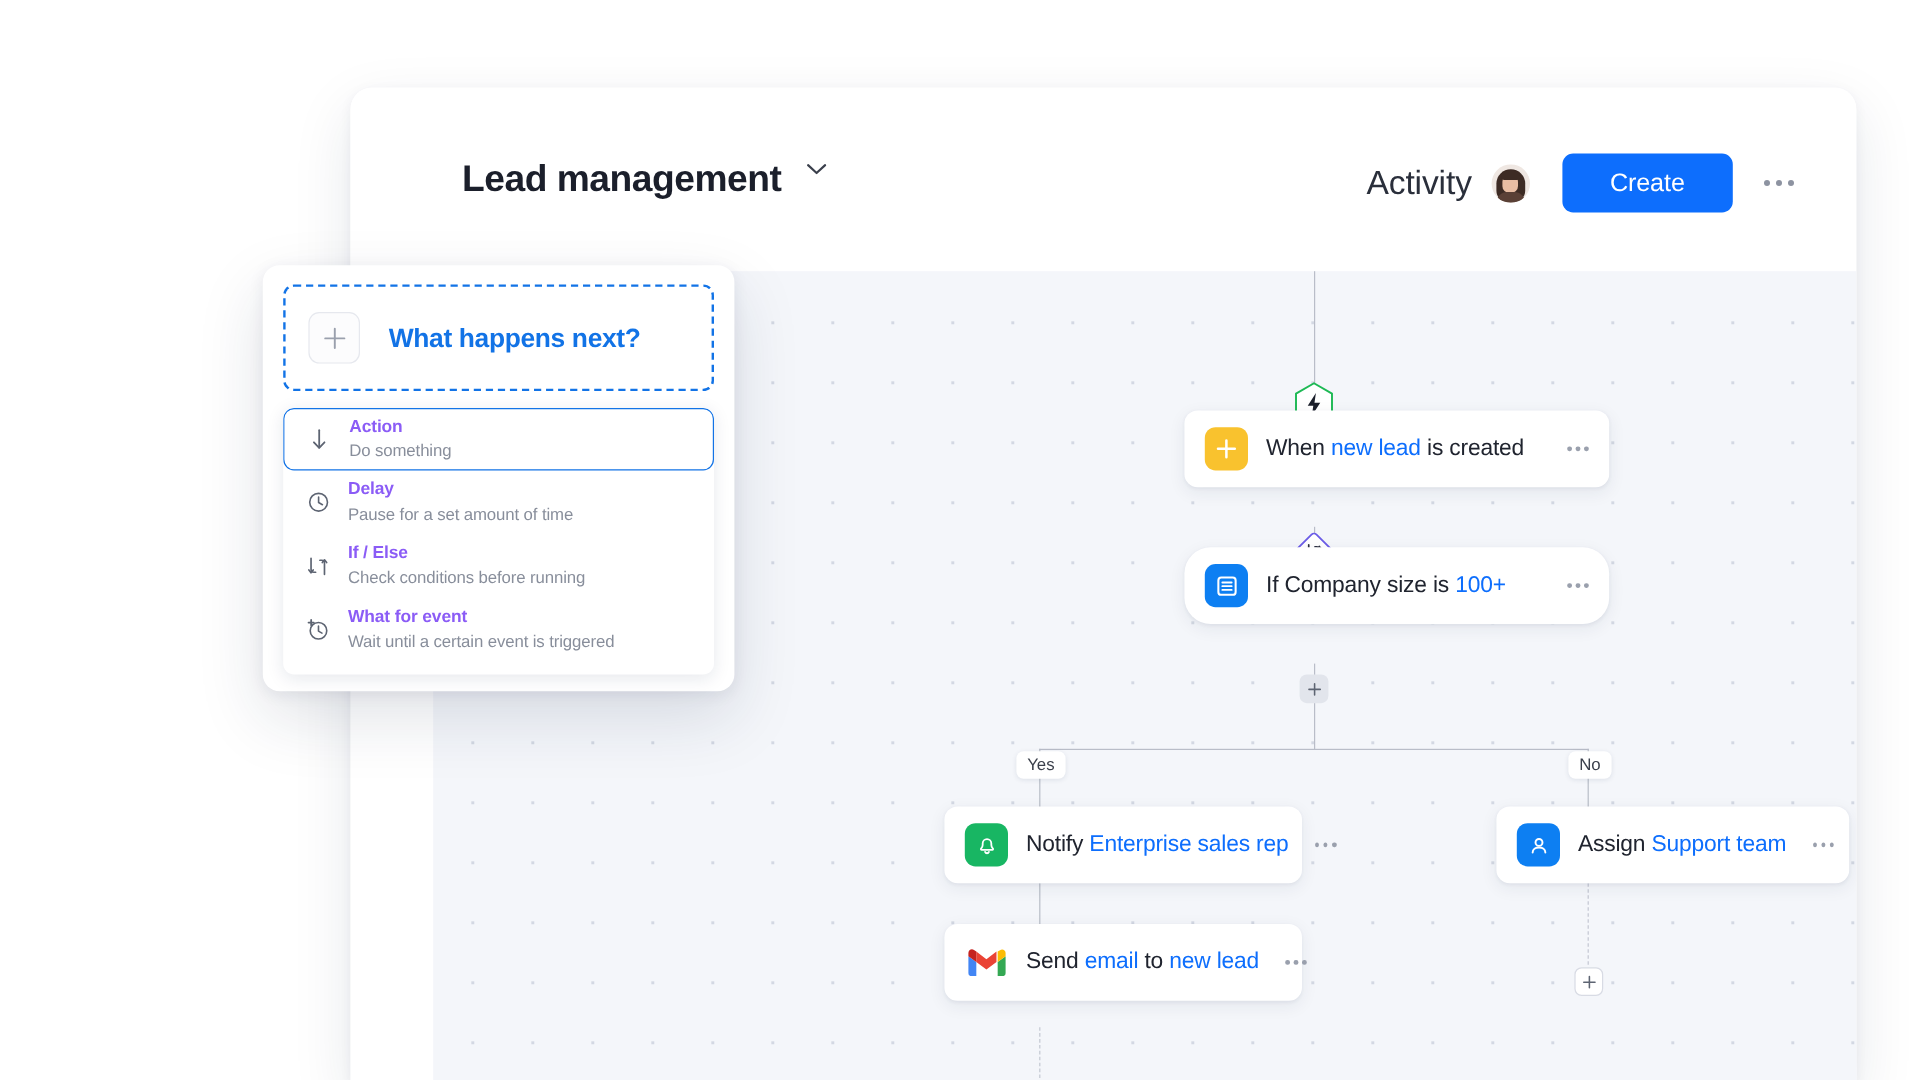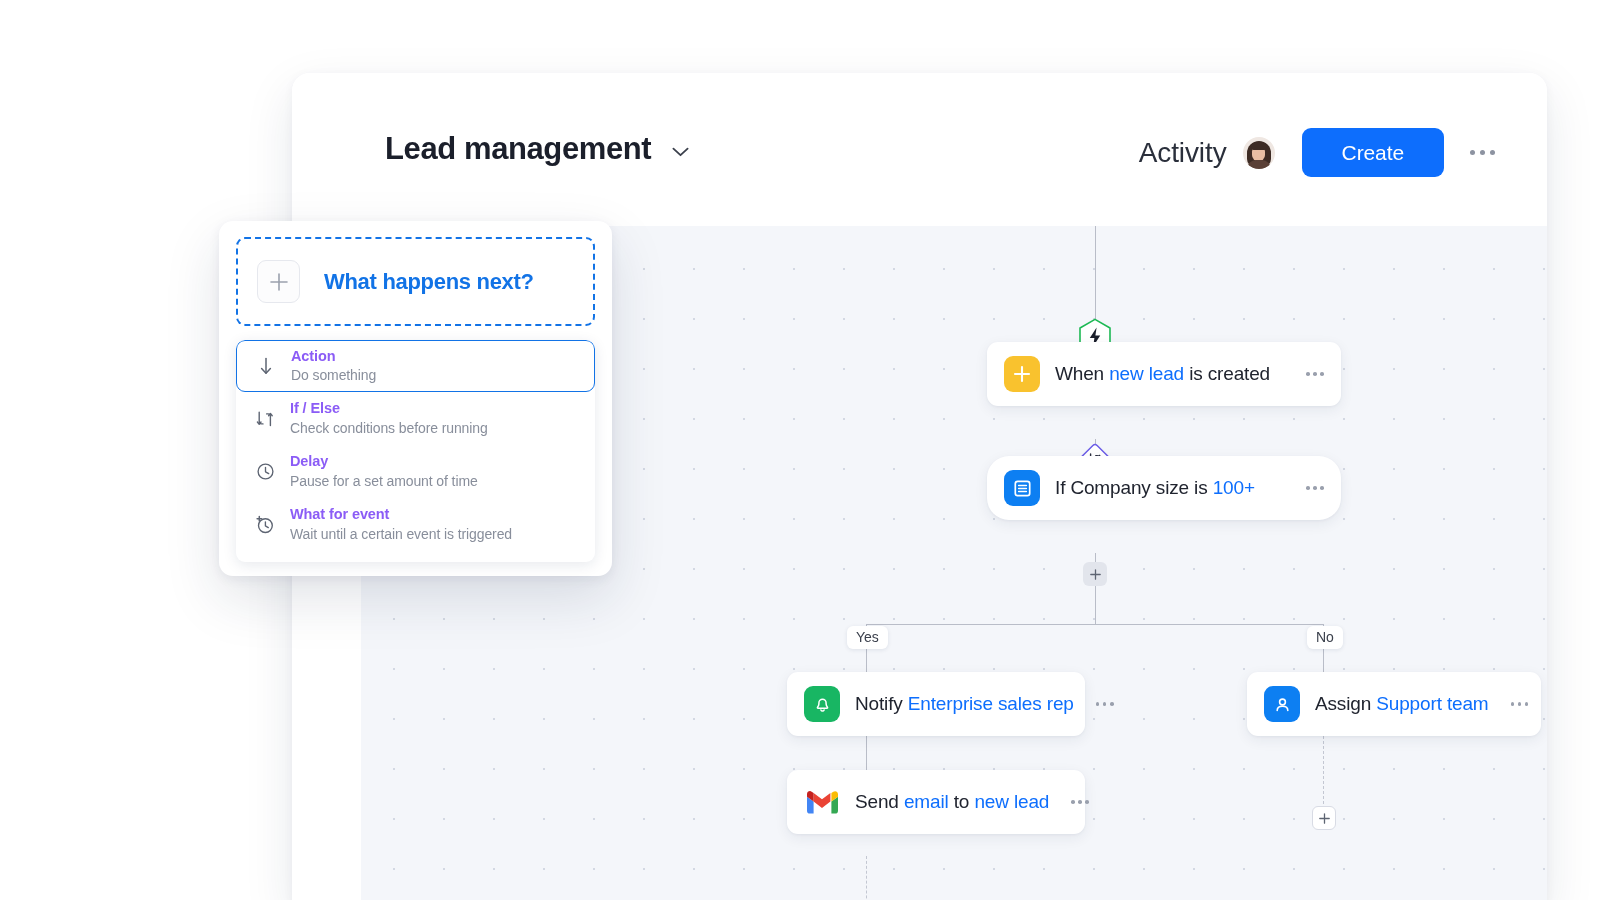--- a/index.html
+++ b/index.html
@@ -25,21 +25,21 @@
 
   
   .app-header {
     position: absolute; left: 0; top: 0;
     width: 100%; height: 153px;
     background: #fff;
     display: flex; align-items: center;
   }
   .title-wrap {
     position: absolute; left: 93px; top: 60px;
-    display: flex; align-items: center; gap: 21px;
+    display: flex; align-items: flex-start; gap: 21px;
   }
   .wf-title {
     font-size: 31px; font-weight: 700; color: #1b1f2b;
     letter-spacing: -0.4px; line-height: 1;
   }
   .chevron-down {
     width: 17px; height: 10px; position: relative; top: 3px;
   }
   .chevron-down svg { display: block; }
 
@@ -418,43 +418,43 @@
           </svg>
         </span>
         <span class="menu-text">
           <span class="menu-title">Action</span><br>
           <span class="menu-sub">Do something</span>
         </span>
       </div>
 
       <div class="menu-item">
         <span class="menu-icon">
+          <svg width="19" height="19" viewBox="0 0 19 19" fill="none">
+            <circle cx="9.5" cy="9.5" r="7.4" stroke="#5d6472" stroke-width="1.35"></circle>
+            <path d="M9.5 5.3 V9.8 L12.7 11.6" stroke="#5d6472" stroke-width="1.35" stroke-linecap="round" stroke-linejoin="round"></path>
+          </svg>
+        </span>
+        <span class="menu-text">
+          <span class="menu-title">Delay</span><br>
+          <span class="menu-sub">Pause for a set amount of time</span>
+        </span>
+      </div>
+
+      <div class="menu-item">
+        <span class="menu-icon">
           <svg width="18" height="20" viewBox="0 0 18 20" fill="none">
             <path d="M3.2 3.2 v9.4 a2.3 2.3 0 0 0 2.3 2.3 h1.5" stroke="#5d6472" stroke-width="1.4" stroke-linecap="round"></path>
             <path d="M5.0 13.0 L3.2 15.3 L1.4 13.0" stroke="#5d6472" stroke-width="1.4" stroke-linecap="round" stroke-linejoin="round"></path>
             <path d="M14.4 16.6 v-9.4 a2.3 2.3 0 0 0 -2.3 -2.3 h-1.5" stroke="#5d6472" stroke-width="1.4" stroke-linecap="round"></path>
             <path d="M12.6 6.8 L14.4 4.5 L16.2 6.8" stroke="#5d6472" stroke-width="1.4" stroke-linecap="round" stroke-linejoin="round"></path>
           </svg>
         </span>
         <span class="menu-text">
           <span class="menu-title">If / Else</span><br>
           <span class="menu-sub">Check conditions before running</span>
-        </span>
-      </div>
-
-      <div class="menu-item">
-        <span class="menu-icon">
-          <svg width="19" height="19" viewBox="0 0 19 19" fill="none">
-            <circle cx="9.5" cy="9.5" r="7.4" stroke="#5d6472" stroke-width="1.35"></circle>
-            <path d="M9.5 5.3 V9.8 L12.7 11.6" stroke="#5d6472" stroke-width="1.35" stroke-linecap="round" stroke-linejoin="round"></path>
-          </svg>
-        </span>
-        <span class="menu-text">
-          <span class="menu-title">Delay</span><br>
-          <span class="menu-sub">Pause for a set amount of time</span>
         </span>
       </div>
 
       <div class="menu-item">
         <span class="menu-icon">
           <svg width="20" height="20" viewBox="0 0 20 20" fill="none">
             <circle cx="10.4" cy="10.6" r="6.9" stroke="#5d6472" stroke-width="1.35"></circle>
             <path d="M10.4 6.8 V10.9 L13.3 12.6" stroke="#5d6472" stroke-width="1.35" stroke-linecap="round" stroke-linejoin="round"></path>
             <path d="M4.3 1.6 V6.0 M2.1 3.8 H6.5" stroke="#5d6472" stroke-width="1.5" stroke-linecap="round"></path>
           </svg>

